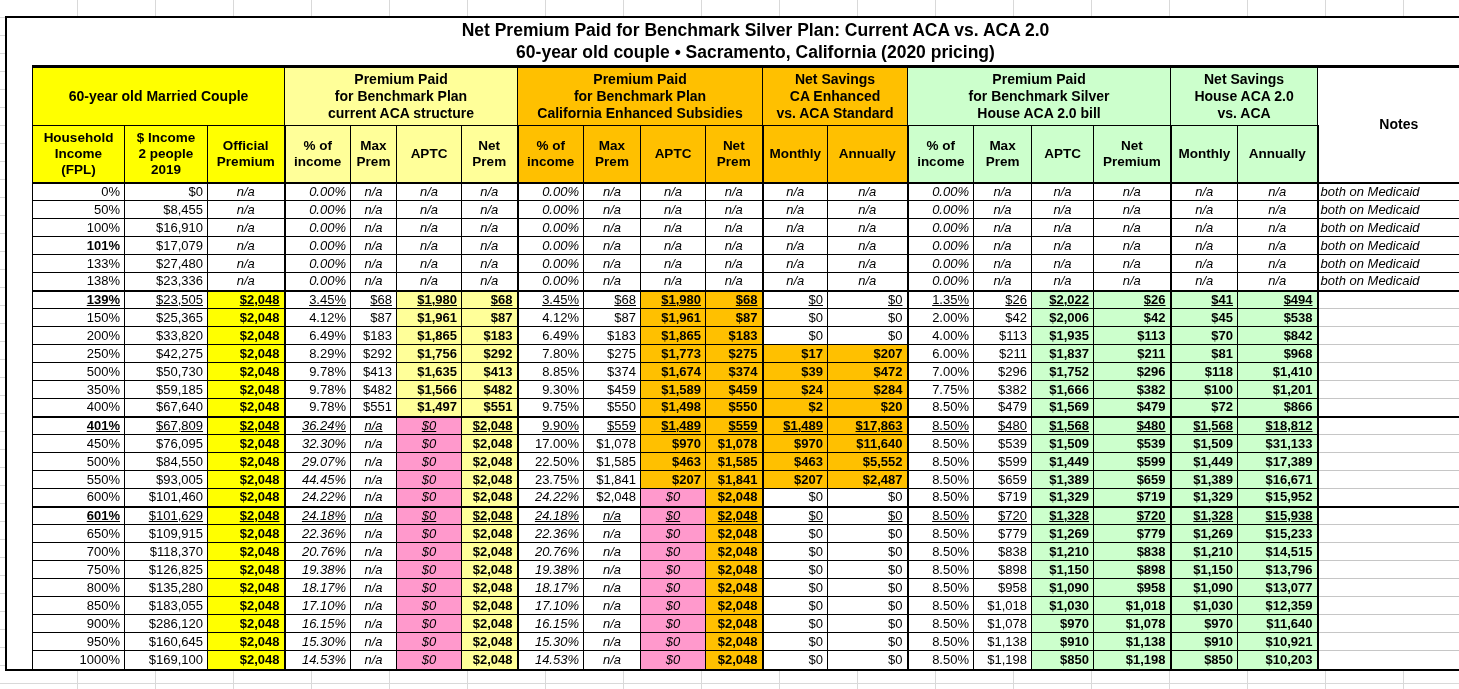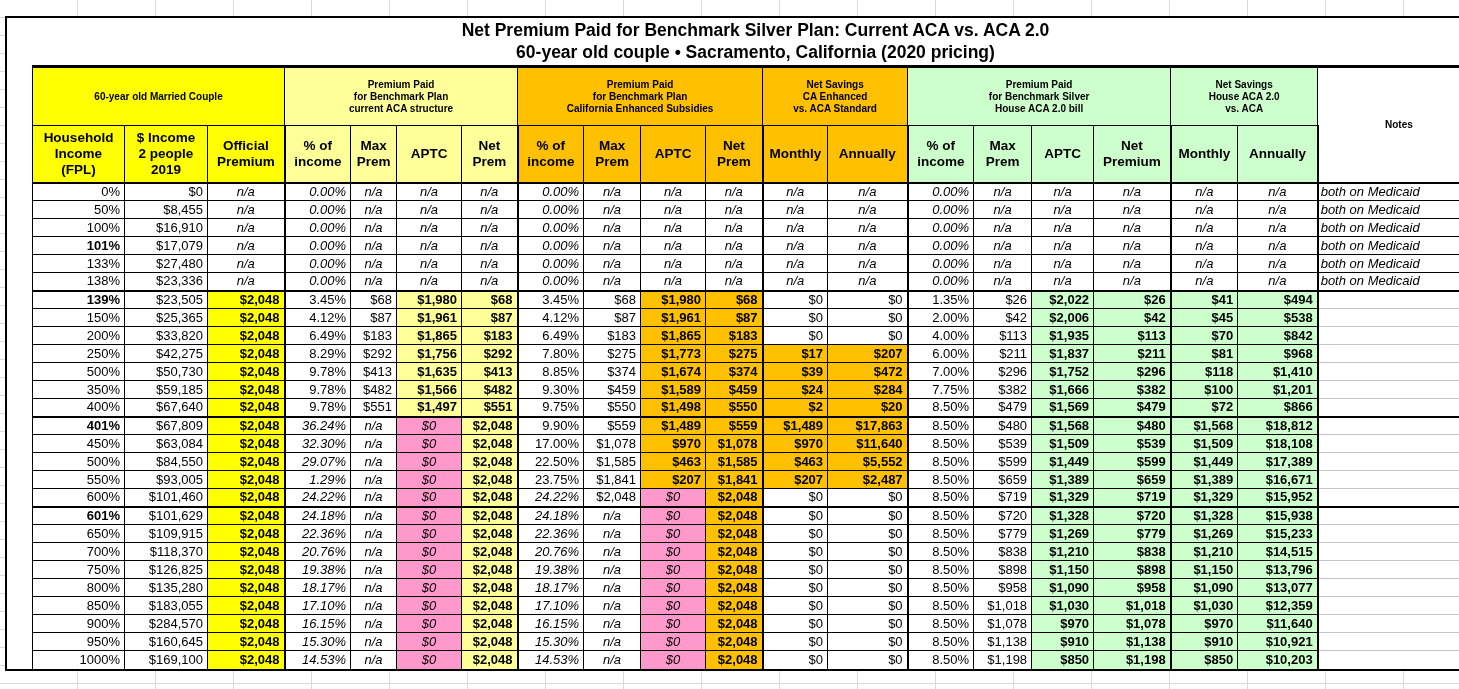--- a/index.html
+++ b/index.html
@@ -16,39 +16,39 @@
     border:2.5px solid #000;background:#fff;padding-left:25px;
   }
   .title{
     text-align:center;font-weight:bold;font-size:17.5px;line-height:22px;
     padding:1px 0 2px 0;border-bottom:2.5px solid #000;background:#fff;
   }
   table{border-collapse:collapse;table-layout:fixed;width:100%;background:#fff;}
   th,td{border:1px solid #000;overflow:hidden;}
   th{white-space:pre-line;text-align:center;vertical-align:middle;font-weight:bold;padding:0 1px;}
   tr.gh-row{height:58px;}
-  tr.gh-row th{font-size:10px;line-height:1.2;}
+  tr.gh-row th{font-size:14px;line-height:1.2;}
   tr.ch-row{height:57px;}
   tr.ch-row th{font-size:13.5px;line-height:1.15;}
   tr.ch-row th, th.notes-th{border-bottom:2.5px solid #000;text-align:center;}
   tbody tr{height:18px;}
   td{font-size:13px;line-height:16px;white-space:nowrap;padding:0 2px;background:#fff;vertical-align:middle;}
   .bg-yellow{background:var(--yellow);}
   .bg-lemon{background:var(--lemon);}
   .bg-orange{background:var(--orange);}
   .bg-green{background:var(--green);}
   .bg-pink{background:var(--pink);}
   .bg-white{background:#fff;}
   .bold{font-weight:bold;}
   .it{font-style:italic;}
   .r{text-align:right;padding-right:4px;}
   .ctr{text-align:center;}
   .na{text-align:center;font-style:italic;}
   .vsec{border-right:2.5px solid #000;}
-  tr.tt td{border-top:2.5px solid #000;}
+  tr.tt td{border-top:2.5px solid #000;text-decoration:underline;}
   td.note-med{font-style:italic;}
   td.note-empty{border-top-color:#c6c6c6;border-bottom-color:#c6c6c6;border-right-color:#c6c6c6;}
   tbody tr:last-child td{border-bottom:none;margin-left:28px;}
 </style>
 </head>
 <body>
 
 <div id="sheet">
   <div class="title">
     <div>Net Premium Paid for Benchmark Silver Plan: Current ACA vs. ACA 2.0</div>
@@ -437,38 +437,38 @@
           <td class="r">8.50%</td>
           <td class="r">$480</td>
           <td class="bg-green bold r">$1,568</td>
           <td class="bg-green bold r vsec">$480</td>
           <td class="bg-green bold r">$1,568</td>
           <td class="bg-green bold r vsec">$18,812</td>
           <td class="note-empty"></td>
         </tr>
         <tr>
           <td class="r">450%</td>
-          <td class="r">$63,084</td>
+          <td class="r">$76,095</td>
           <td class="bg-yellow bold r vsec">$2,048</td>
           <td class="r it">32.30%</td>
           <td class="na">n/a</td>
           <td class="bg-pink it ctr">$0</td>
           <td class="bg-lemon bold r vsec">$2,048</td>
           <td class="r">17.00%</td>
           <td class="r">$1,078</td>
           <td class="bg-orange bold r">$970</td>
           <td class="bg-orange bold r vsec">$1,078</td>
           <td class="r bg-orange bold">$970</td>
           <td class="r bg-orange bold vsec">$11,640</td>
           <td class="r">8.50%</td>
           <td class="r">$539</td>
           <td class="bg-green bold r">$1,509</td>
           <td class="bg-green bold r vsec">$539</td>
           <td class="bg-green bold r">$1,509</td>
-          <td class="bg-green bold r vsec">$18,108</td>
+          <td class="bg-green bold r vsec">$31,133</td>
           <td class="note-empty"></td>
         </tr>
         <tr>
           <td class="r">500%</td>
           <td class="r">$84,550</td>
           <td class="bg-yellow bold r vsec">$2,048</td>
           <td class="r it">29.07%</td>
           <td class="na">n/a</td>
           <td class="bg-pink it ctr">$0</td>
           <td class="bg-lemon bold r vsec">$2,048</td>
@@ -483,21 +483,21 @@
           <td class="bg-green bold r">$1,449</td>
           <td class="bg-green bold r vsec">$599</td>
           <td class="bg-green bold r">$1,449</td>
           <td class="bg-green bold r vsec">$17,389</td>
           <td class="note-empty"></td>
         </tr>
         <tr>
           <td class="r">550%</td>
           <td class="r">$93,005</td>
           <td class="bg-yellow bold r vsec">$2,048</td>
-          <td class="r it">1.29%</td>
+          <td class="r it">44.45%</td>
           <td class="na">n/a</td>
           <td class="bg-pink it ctr">$0</td>
           <td class="bg-lemon bold r vsec">$2,048</td>
           <td class="r">23.75%</td>
           <td class="r">$1,841</td>
           <td class="bg-orange bold r">$207</td>
           <td class="bg-orange bold r vsec">$1,841</td>
           <td class="r bg-orange bold">$207</td>
           <td class="r bg-orange bold vsec">$2,487</td>
           <td class="r">8.50%</td>
@@ -657,21 +657,21 @@
           <td class="r">8.50%</td>
           <td class="r">$1,018</td>
           <td class="bg-green bold r">$1,030</td>
           <td class="bg-green bold r vsec">$1,018</td>
           <td class="bg-green bold r">$1,030</td>
           <td class="bg-green bold r vsec">$12,359</td>
           <td class="note-empty"></td>
         </tr>
         <tr>
           <td class="r">900%</td>
-          <td class="r">$284,570</td>
+          <td class="r">$286,120</td>
           <td class="bg-yellow bold r vsec">$2,048</td>
           <td class="r it">16.15%</td>
           <td class="na">n/a</td>
           <td class="bg-pink it ctr">$0</td>
           <td class="bg-lemon bold r vsec">$2,048</td>
           <td class="r it">16.15%</td>
           <td class="na">n/a</td>
           <td class="bg-pink it ctr">$0</td>
           <td class="bg-orange bold r vsec">$2,048</td>
           <td class="r">$0</td>

